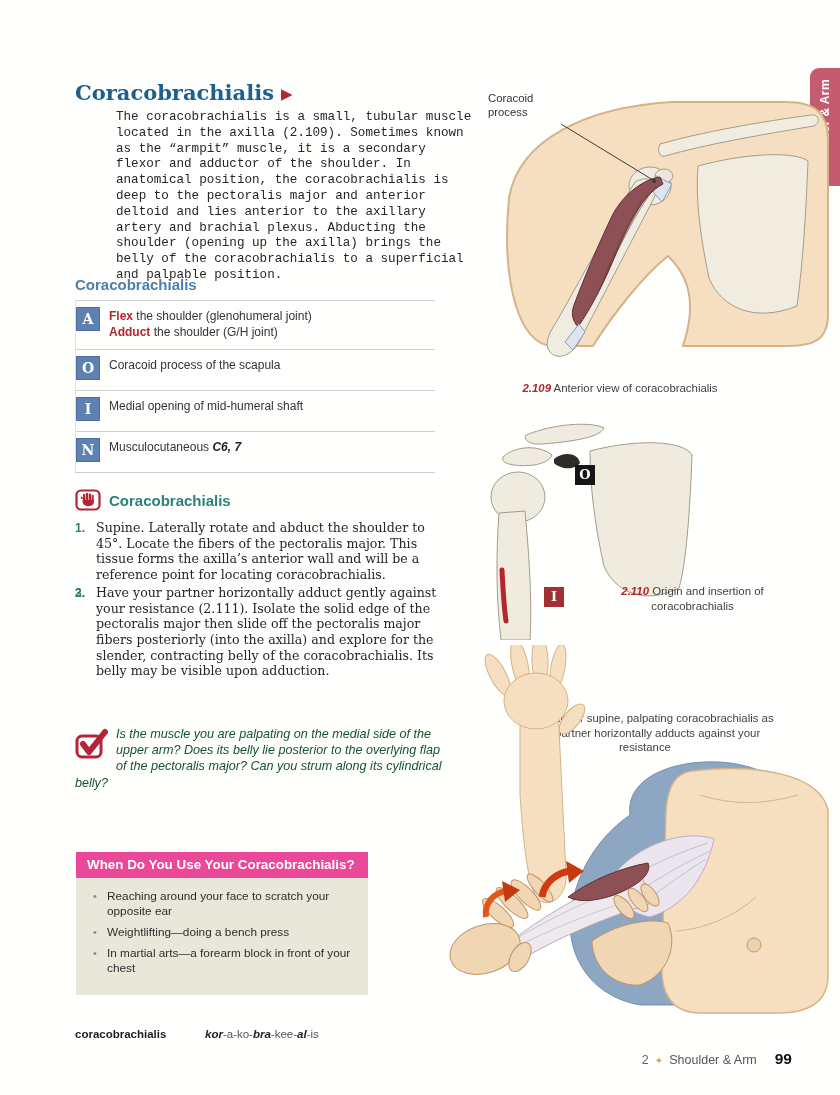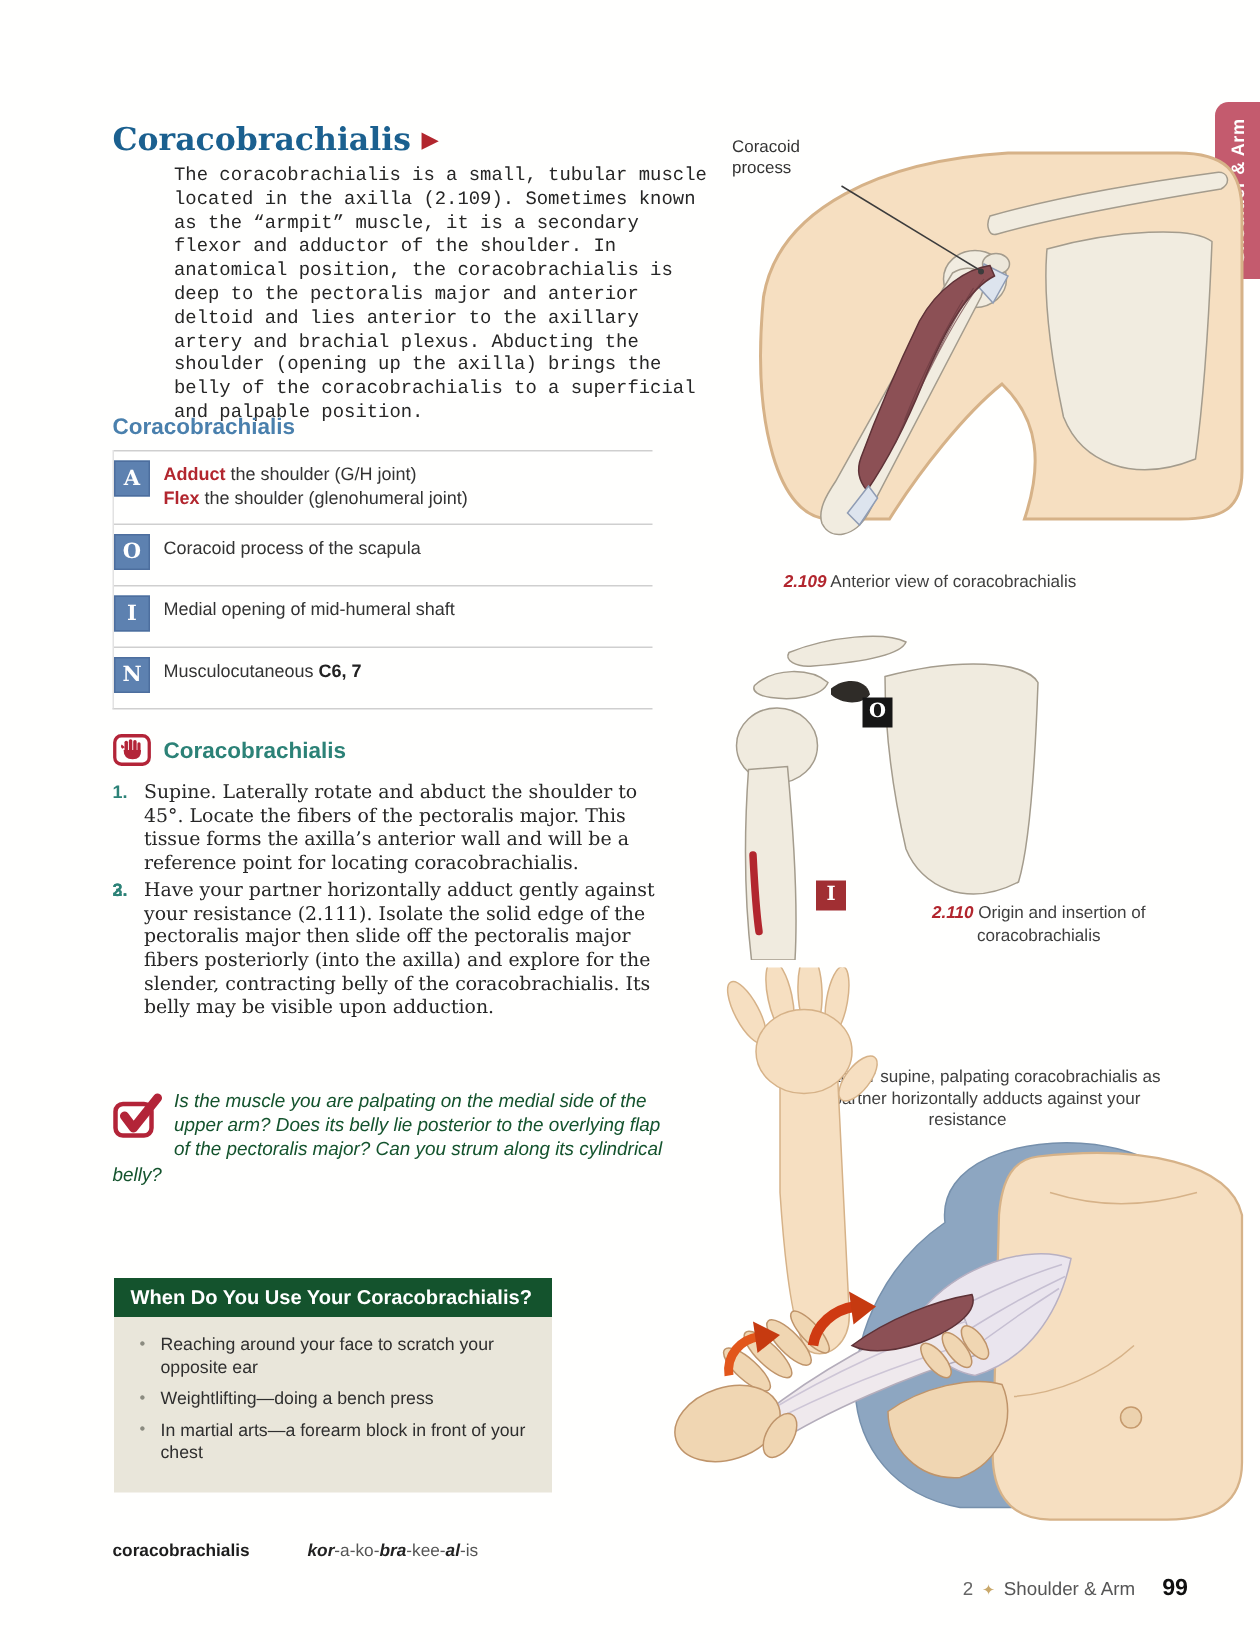--- a/index.html
+++ b/index.html
@@ -22,38 +22,38 @@
 
   .muscle-table{position:absolute;left:75px;top:276px;width:360px;}
   .mt-heading{font-size:15px;font-weight:bold;color:#4a80ad;margin:0 0 7px 0;}
   .mt-rows{border-left:1px solid #e2e2e2;border-bottom:1px solid #cfcfcf;}
   .mt-row{border-top:1px solid #cfcfcf;position:relative;padding:7px 0 9px 33px;min-height:24px;}
   .letter-box{position:absolute;left:0;top:6px;width:22px;height:22px;background:#5d81b0;
               border:1px solid #4d6e9e;color:#fff;font-family:"DejaVu Serif",serif;font-weight:bold;
               font-size:14px;text-align:center;line-height:22px;}
   .mt-text{font-size:12px;line-height:16px;color:#333;}
   .lead-red{color:#b2262e;font-weight:bold;}
-  .mt-bold{font-weight:bold;color:#222;}
+  .mt-bold{font-weight:bold;color:#222;font-style:italic;}
 
   .palpation{position:absolute;left:75px;top:489px;width:368px;}
   .palp-head{display:flex;align-items:center;gap:8px;margin-bottom:9px;}
   .palp-head h2{margin:0;font-size:15px;font-weight:bold;color:#2c8277;}
   .hand-icon{width:26px;height:22px;display:inline-block;}
   .steps{margin:0;padding:0;}
   .step{position:relative;padding-left:21px;margin-bottom:2px;font-family:"DejaVu Serif",serif;
         font-size:12.6px;line-height:15.7px;color:#262626;}
   .step .num{position:absolute;left:0;top:1px;font-family:"Liberation Sans",sans-serif;
              font-size:12px;font-weight:bold;color:#2c8277;}
 
   .check-q{position:absolute;left:75px;top:726px;width:368px;font-size:12.6px;line-height:16.2px;
            font-style:italic;color:#14532d;}
   .check-icon{float:left;width:33px;height:40px;margin:1px 8px 0 0;}
 
   .use-box{position:absolute;left:76px;top:852px;width:292px;}
-  .use-box-head{background:#14532d;color:#fff;font-size:13.4px;font-weight:bold;
+  .use-box-head{background:#ec4899;color:#fff;font-size:13.4px;font-weight:bold;
                 padding:5px 10px 6px 11px;}
   .use-box-body{background:#e9e6da;padding:11px 14px 13px 16px;}
   .use-box-body ul{margin:0;padding:0;list-style:none;}
   .use-box-body li{position:relative;padding-left:15px;font-size:11.8px;line-height:15px;
                    color:#2e2e2e;margin-bottom:6px;}
   .use-box-body li::before{content:"\2022";position:absolute;left:1px;top:0;color:#8b8b80;font-size:11px;}
 
   
   .fig{position:absolute;}
   .fig svg{display:block;}
@@ -89,22 +89,22 @@
     <span class="title-arrow">▶</span>
   </div>
 
   <div class="intro">The coracobrachialis is a small, tubular muscle located in the axilla (2.109). Sometimes known as the “armpit” muscle, it is a secondary flexor and adductor of the shoulder. In anatomical position, the coracobrachialis is deep to the pectoralis major and anterior deltoid and lies anterior to the axillary artery and brachial plexus. Abducting the shoulder (opening up the axilla) brings the belly of the coracobrachialis to a superficial and palpable position.</div>
 
   <div class="muscle-table">
     <div class="mt-heading">Coracobrachialis</div>
     <div class="mt-rows">
       <div class="mt-row">
         <span class="letter-box">A</span>
+        <div class="mt-text"><span class="lead-red">Flex</span><span> the shoulder (glenohumeral joint)</span></div>
         <div class="mt-text"><span class="lead-red">Adduct</span><span> the shoulder (G/H joint)</span></div>
-        <div class="mt-text"><span class="lead-red">Flex</span><span> the shoulder (glenohumeral joint)</span></div>
       </div>
       <div class="mt-row">
         <span class="letter-box">O</span>
         <div class="mt-text">Coracoid process of the scapula</div>
       </div>
       <div class="mt-row">
         <span class="letter-box">I</span>
         <div class="mt-text">Medial opening of mid-humeral shaft</div>
       </div>
       <div class="mt-row">
@@ -194,21 +194,21 @@
       <path d="M35,42 C48,30 72,30 84,40 C80,50 60,52 46,50 C38,49 33,46 35,42 Z" fill="#f0ebdf" stroke="#a49c8d"></path>
       <path d="M86,44 C96,36 110,38 112,48 C106,56 92,54 86,48 Z" fill="#2f2c28"></path>
       <path d="M122,36 C172,23 216,26 224,40 C222,96 218,150 211,173 C176,191 146,176 136,151 C127,112 122,72 122,36 Z" fill="#f0ebdf" stroke="#a49c8d"></path>
       <ellipse cx="50" cy="82" rx="27" ry="25" fill="#f0ebdf" stroke="#a49c8d"></ellipse>
       <path d="M31,98 L57,96 C62,150 64,190 62,225 L33,225 C28,182 28,140 31,98 Z" fill="#f0ebdf" stroke="#a49c8d"></path>
       <path d="M34,155 C35,175 36,192 38,206" stroke="#b2262e" stroke-width="5" fill="none" stroke-linecap="round"></path>
     </svg>
     <div class="marker marker-o">O</div>
     <div class="marker marker-i">I</div>
   </div>
-  <div class="caption" style="left:585px;top:602px;width:215px;">
+  <div class="caption" style="left:585px;top:584px;width:215px;">
     <span class="fignum">2.110</span><span> Origin and insertion of coracobrachialis</span>
   </div>
 
   <div class="caption" style="left:505px;top:711px;width:280px;">
     <span class="fignum">2.111</span><span> Partner supine, palpating coracobrachialis as your partner horizontally adducts against your resistance</span>
   </div>
   <div class="fig" style="left:400px;top:645px;width:430px;height:375px;">
     <svg viewBox="0 0 430 375" width="430" height="375">
       <path d="M230,170 C225,130 280,112 330,118 C372,124 392,142 388,168 L388,250 C390,300 378,342 340,360 L240,360 C196,352 172,320 170,282 C170,240 192,196 230,170 Z" fill="#8da6c1" stroke="#7690ac"></path>
       <path d="M292,126 C360,118 420,130 428,165 L428,330 C428,358 408,368 378,368 L300,368 C272,368 260,348 262,318 L266,165 C268,140 276,128 292,126 Z" fill="#f6dfc1" stroke="#d6b288" stroke-width="1.5"></path>

